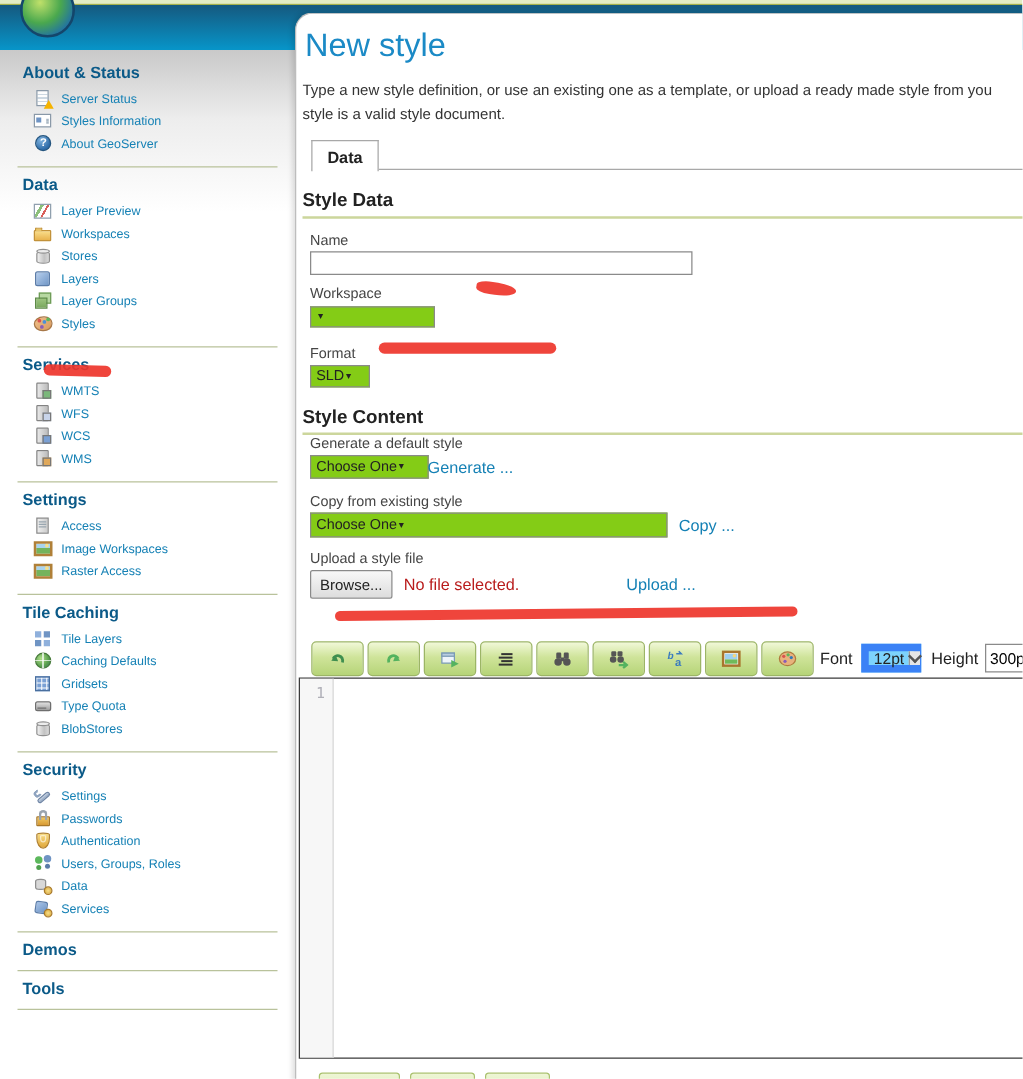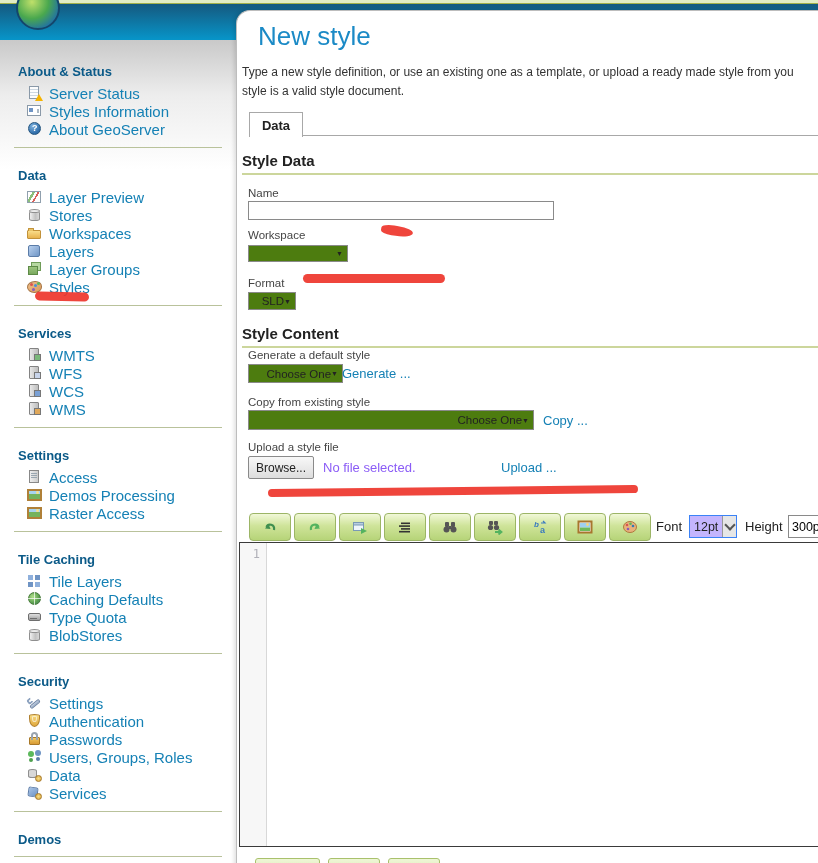--- a/index.html
+++ b/index.html
@@ -10,23 +10,23 @@
   .strip2{position:absolute;left:0;top:3px;width:100%;height:1px;background:#a3b04a}
   .topbar{position:absolute;left:0;top:4px;width:100%;height:36px;
           background:linear-gradient(180deg,#15597f,#0795c9)}
   .globe{position:absolute;left:16px;top:-14px;width:40px;height:40px;border-radius:50%;
          background:radial-gradient(circle at 35% 35%,#bfe06a,#4aa84e 45%,#1f6fa8 80%);
          border:2px solid #14466b;z-index:3}
   
   .sidebar{position:absolute;left:0;top:40px;width:236px;bottom:0;
            background:linear-gradient(180deg,#c9c9c9 0,#ededed 55px,#ffffff 130px);
            padding-top:4px;box-sizing:border-box}
-  .shead{margin:20px 0 5px 18px;font-size:13px;font-weight:bold;color:#0b5a88}
+  .shead{margin:6px 0 5px 18px;font-size:13px;font-weight:bold;color:#0b5a88}
   .sitem{display:flex;align-items:center;height:18px;padding-left:27px;cursor:pointer}
-  .sitem a{color:#1581b5;text-decoration:none;font-size:15px}
+  .sitem a{color:#1581b5;text-decoration:none;font-size:10px}
   .ssep{margin:9px 14px 0 14px;border-top:1px solid #b9c29b;height:0}
   
   .ic{position:relative;display:inline-block;width:16px;height:14px;flex:none;margin-right:6px}
   .ic::before,.ic::after{content:"";position:absolute;box-sizing:border-box}
   .ic-page::before{left:2px;top:0;width:10px;height:13px;background:#fdfdfd;border:1px solid #8a99a8;
      background-image:repeating-linear-gradient(to bottom,transparent 0 2px,#cdd8e2 2px 3px)}
   .ic-warn::after{right:0;bottom:-1px;width:0;height:0;border-left:4px solid transparent;
      border-right:4px solid transparent;border-bottom:7px solid #f5b301}
   .ic-contact::before{left:0;top:1px;width:14px;height:11px;background:#fff;border:1px solid #8a99a8}
   .ic-contact::after{left:2px;top:4px;width:4px;height:4px;background:#6f94c4;
@@ -98,47 +98,47 @@
   .ic-dbkey::after{left:8px;bottom:0;width:7px;height:7px;border-radius:50%;border:1px solid #a87828;
      background:radial-gradient(#f7dd8a,#d8a838)}
   .ic-key::before{left:1px;top:1px;width:10px;height:10px;border:1px solid #5b7ca8;border-radius:2px;
      background:linear-gradient(135deg,#a8c4e8,#6f94c4);transform:rotate(8deg)}
   .ic-key::after{left:8px;bottom:0;width:7px;height:7px;border-radius:50%;border:1px solid #a87828;
      background:radial-gradient(#f7dd8a,#d8a838)}
   
   .panel{position:absolute;left:236px;top:10px;width:600px;height:900px;background:#fff;
          border:1px solid #bdbdbd;border-right:none;border-radius:14px 0 0 0;
          box-shadow:-2px 0 4px rgba(0,0,0,.12);z-index:2}
-  .ptitle{position:absolute;left:21px;top:10px;font-size:26px;color:#1b8ac6}
+  .ptitle{position:absolute;left:7px;top:10px;font-size:26px;color:#1b8ac6}
   .pdesc{position:absolute;left:5px;top:52px;right:0;font-size:12px;color:#333;line-height:19px;
          white-space:nowrap;overflow:hidden}
   .tabline{position:absolute;left:12px;top:124px;right:0;border-top:1px solid #a8a8a8}
   .tab{position:absolute;left:12px;top:101px;width:52px;height:24px;background:#fff;
        border:1px solid #a8a8a8;border-bottom:none;z-index:2;display:flex;align-items:center;
        justify-content:center;font-size:13px;font-weight:bold;color:#222;cursor:pointer}
   .secthead{position:absolute;left:5px;right:0;font-size:15px;font-weight:bold;color:#222;
             padding-bottom:4px;border-bottom:2px solid #ccd69c}
   .flabel{position:absolute;font-size:11.5px;color:#454545}
   .tinput{position:absolute;border:1px solid #8a8a8a;background:#fff;font-size:12px;
           font-family:"Liberation Sans",sans-serif;padding:0 3px;box-sizing:border-box}
-  .sel{position:absolute;border:1px solid #8a8a8a;background:#4d7c0f;font-size:11.5px;color:#222;
-       display:flex;align-items:center;justify-content:flex-end;padding:0 4px;
+  .sel{position:absolute;border:1px solid #8a8a8a;background:#84cc16;font-size:11.5px;color:#222;
+       display:flex;align-items:center;justify-content:flex-start;padding:0 4px;
        box-sizing:border-box;cursor:pointer}
   .dd{font-size:7px;color:#222;line-height:1}
   .lnk{position:absolute;color:#1581b5;text-decoration:none;font-size:13px;cursor:pointer}
   .browse{position:absolute;border:1px solid #8a8a8a;border-radius:2px;font-size:12px;color:#222;
           background:linear-gradient(#f8f8f8,#dddddd);display:flex;align-items:center;
           justify-content:center;cursor:pointer}
-  .plain{position:absolute;font-size:13px;color:#8b5cf6}
+  .plain{position:absolute;font-size:13px;color:#b91c1c}
   
   .tbtn{position:absolute;top:502px;width:40px;height:26px;border:1px solid #9cb566;border-radius:4px;
         background:linear-gradient(#f1f8d8,#cfe49a 45%,#b6d478);display:flex;align-items:center;
         justify-content:center;cursor:pointer}
   .tlabel{position:absolute;top:508px;font-size:13px;color:#222}
-  .fontsel{position:absolute;top:504px;height:23px;border:1px solid #3b82f6;background:#c4b5fd;
+  .fontsel{position:absolute;top:504px;height:23px;border:6px solid #3b82f6;background:#7dd3fc;
            display:flex;align-items:center;box-sizing:border-box;cursor:pointer}
   .fontsel .txt{padding:0 4px;font-size:12.5px;color:#222}
   .fontsel .arr{width:17px;align-self:stretch;border-left:1px solid #999;background:#e6e6e6;
                 display:flex;align-items:center;justify-content:center}
   .chev{width:6px;height:6px;border-right:2px solid #555;border-bottom:2px solid #555;
         transform:rotate(45deg);margin-top:-3px}
   
   .editor{position:absolute;left:2px;top:531px;width:596px;height:305px;border:1px solid #3a3a3a;
           background:#fff;box-sizing:border-box}
   .gutter{position:absolute;left:0;top:0;bottom:0;width:27px;background:#f7f7f7;
@@ -173,28 +173,28 @@
       <a>About GeoServer</a>
     </div>
   <div class="ssep"></div>
 
   <div class="shead">Data</div>
   <div class="sitem">
       <span class="ic ic-map"></span>
       <a>Layer Preview</a>
     </div>
   <div class="sitem">
+      <span class="ic ic-folder"></span>
+      <a>Workspaces</a>
+    </div>
+  <div class="sitem">
       <span class="ic ic-db"></span>
       <a>Stores</a>
     </div>
   <div class="sitem">
-      <span class="ic ic-folder"></span>
-      <a>Workspaces</a>
-    </div>
-  <div class="sitem">
       <span class="ic ic-layer"></span>
       <a>Layers</a>
     </div>
   <div class="sitem">
       <span class="ic ic-lgroup"></span>
       <a>Layer Groups</a>
     </div>
   <div class="sitem">
       <span class="ic ic-palette"></span>
       <a>Styles</a>
@@ -220,59 +220,63 @@
     </div>
   <div class="ssep"></div>
 
   <div class="shead">Settings</div>
   <div class="sitem">
       <span class="ic ic-global"></span>
       <a>Access</a>
     </div>
   <div class="sitem">
       <span class="ic ic-image"></span>
-      <a>Demos Processing</a>
+      <a>Image Workspaces</a>
     </div>
   <div class="sitem">
       <span class="ic ic-image"></span>
       <a>Raster Access</a>
     </div>
   <div class="ssep"></div>
 
   <div class="shead">Tile Caching</div>
   <div class="sitem">
       <span class="ic ic-tiles"></span>
       <a>Tile Layers</a>
     </div>
   <div class="sitem">
       <span class="ic ic-cachedef"></span>
       <a>Caching Defaults</a>
     </div>
   <div class="sitem">
+      <span class="ic ic-grid"></span>
+      <a>Gridsets</a>
+    </div>
+  <div class="sitem">
       <span class="ic ic-disk"></span>
       <a>Type Quota</a>
     </div>
   <div class="sitem">
       <span class="ic ic-db"></span>
       <a>BlobStores</a>
     </div>
   <div class="ssep"></div>
 
   <div class="shead">Security</div>
   <div class="sitem">
       <span class="ic ic-wrench"></span>
       <a>Settings</a>
     </div>
   <div class="sitem">
+      <span class="ic ic-lock"></span>
+      <a>Passwords</a>
+    </div>
+  <div class="sitem">
       <span class="ic ic-shield"></span>
       <a>Authentication</a>
-    </div>
-  <div class="sitem">
-      <span class="ic ic-lock"></span>
-      <a>Passwords</a>
     </div>
   <div class="sitem">
       <span class="ic ic-users"></span>
       <a>Users, Groups, Roles</a>
     </div>
   <div class="sitem">
       <span class="ic ic-dbkey"></span>
       <a>Data</a>
     </div>
   <div class="sitem">

